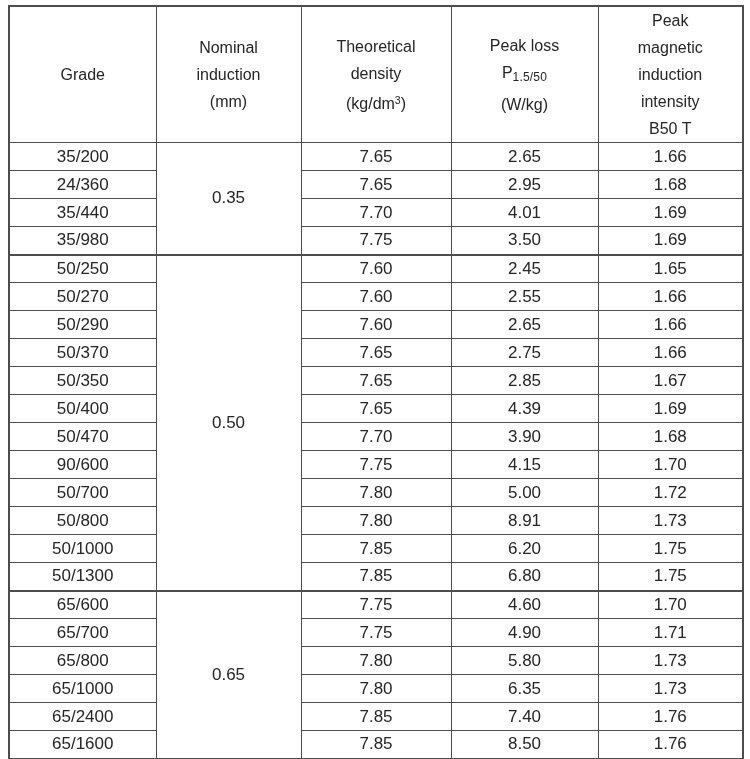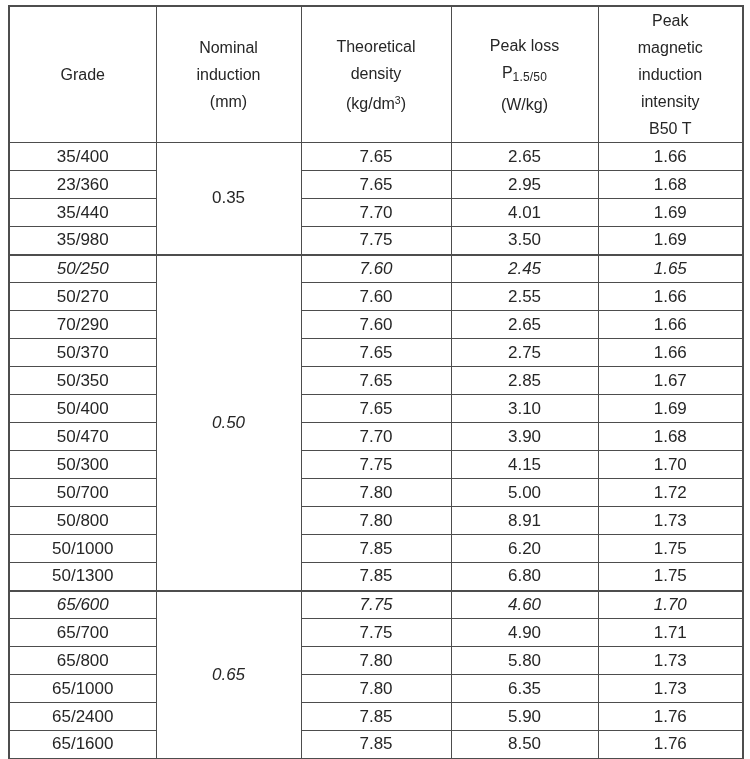--- a/index.html
+++ b/index.html
@@ -43,21 +43,20 @@
     font-size:16px;
     line-height:27px;
     margin-left:20px;
   }
   .spec-table tbody td{
     height:28px;
     font-size:17px;
   }
   .spec-table tbody tr.group-start td{
     border-top:2px solid var(--border);
-    font-style:italic;
   }
   .hline{display:block;}
   sub.ploss-sub{
     font-size:12px;
     vertical-align:-3px;
     letter-spacing:0.2px;
   }
   sup.unit-sup{
     font-size:10.5px;
     vertical-align:5px;
@@ -98,28 +97,28 @@
         <span class="hline">Peak</span>
         <span class="hline">magnetic</span>
         <span class="hline">induction</span>
         <span class="hline">intensity</span>
         <span class="hline">B50 T</span>
       </th>
     </tr>
   </thead>
   <tbody>
       <tr>
-        <td>35/400</td>
+        <td>35/200</td>
         <td rowspan="4">0.35</td>
         <td>7.65</td>
         <td>2.65</td>
         <td>1.66</td>
       </tr>
       <tr>
-        <td>23/360</td>
+        <td>24/360</td>
         <td>7.65</td>
         <td>2.95</td>
         <td>1.68</td>
       </tr>
       <tr>
         <td>35/440</td>
         <td>7.70</td>
         <td>4.01</td>
         <td>1.69</td>
       </tr>
@@ -136,51 +135,51 @@
         <td>2.45</td>
         <td>1.65</td>
       </tr>
       <tr>
         <td>50/270</td>
         <td>7.60</td>
         <td>2.55</td>
         <td>1.66</td>
       </tr>
       <tr>
-        <td>70/290</td>
+        <td>50/290</td>
         <td>7.60</td>
         <td>2.65</td>
         <td>1.66</td>
       </tr>
       <tr>
         <td>50/370</td>
         <td>7.65</td>
         <td>2.75</td>
         <td>1.66</td>
       </tr>
       <tr>
         <td>50/350</td>
         <td>7.65</td>
         <td>2.85</td>
         <td>1.67</td>
       </tr>
       <tr>
         <td>50/400</td>
         <td>7.65</td>
-        <td>3.10</td>
+        <td>4.39</td>
         <td>1.69</td>
       </tr>
       <tr>
         <td>50/470</td>
         <td>7.70</td>
         <td>3.90</td>
         <td>1.68</td>
       </tr>
       <tr>
-        <td>50/300</td>
+        <td>90/600</td>
         <td>7.75</td>
         <td>4.15</td>
         <td>1.70</td>
       </tr>
       <tr>
         <td>50/700</td>
         <td>7.80</td>
         <td>5.00</td>
         <td>1.72</td>
       </tr>
@@ -223,21 +222,21 @@
       </tr>
       <tr>
         <td>65/1000</td>
         <td>7.80</td>
         <td>6.35</td>
         <td>1.73</td>
       </tr>
       <tr>
         <td>65/2400</td>
         <td>7.85</td>
-        <td>5.90</td>
+        <td>7.40</td>
         <td>1.76</td>
       </tr>
       <tr>
         <td>65/1600</td>
         <td>7.85</td>
         <td>8.50</td>
         <td>1.76</td>
       </tr>
     </tbody>
 </table>

